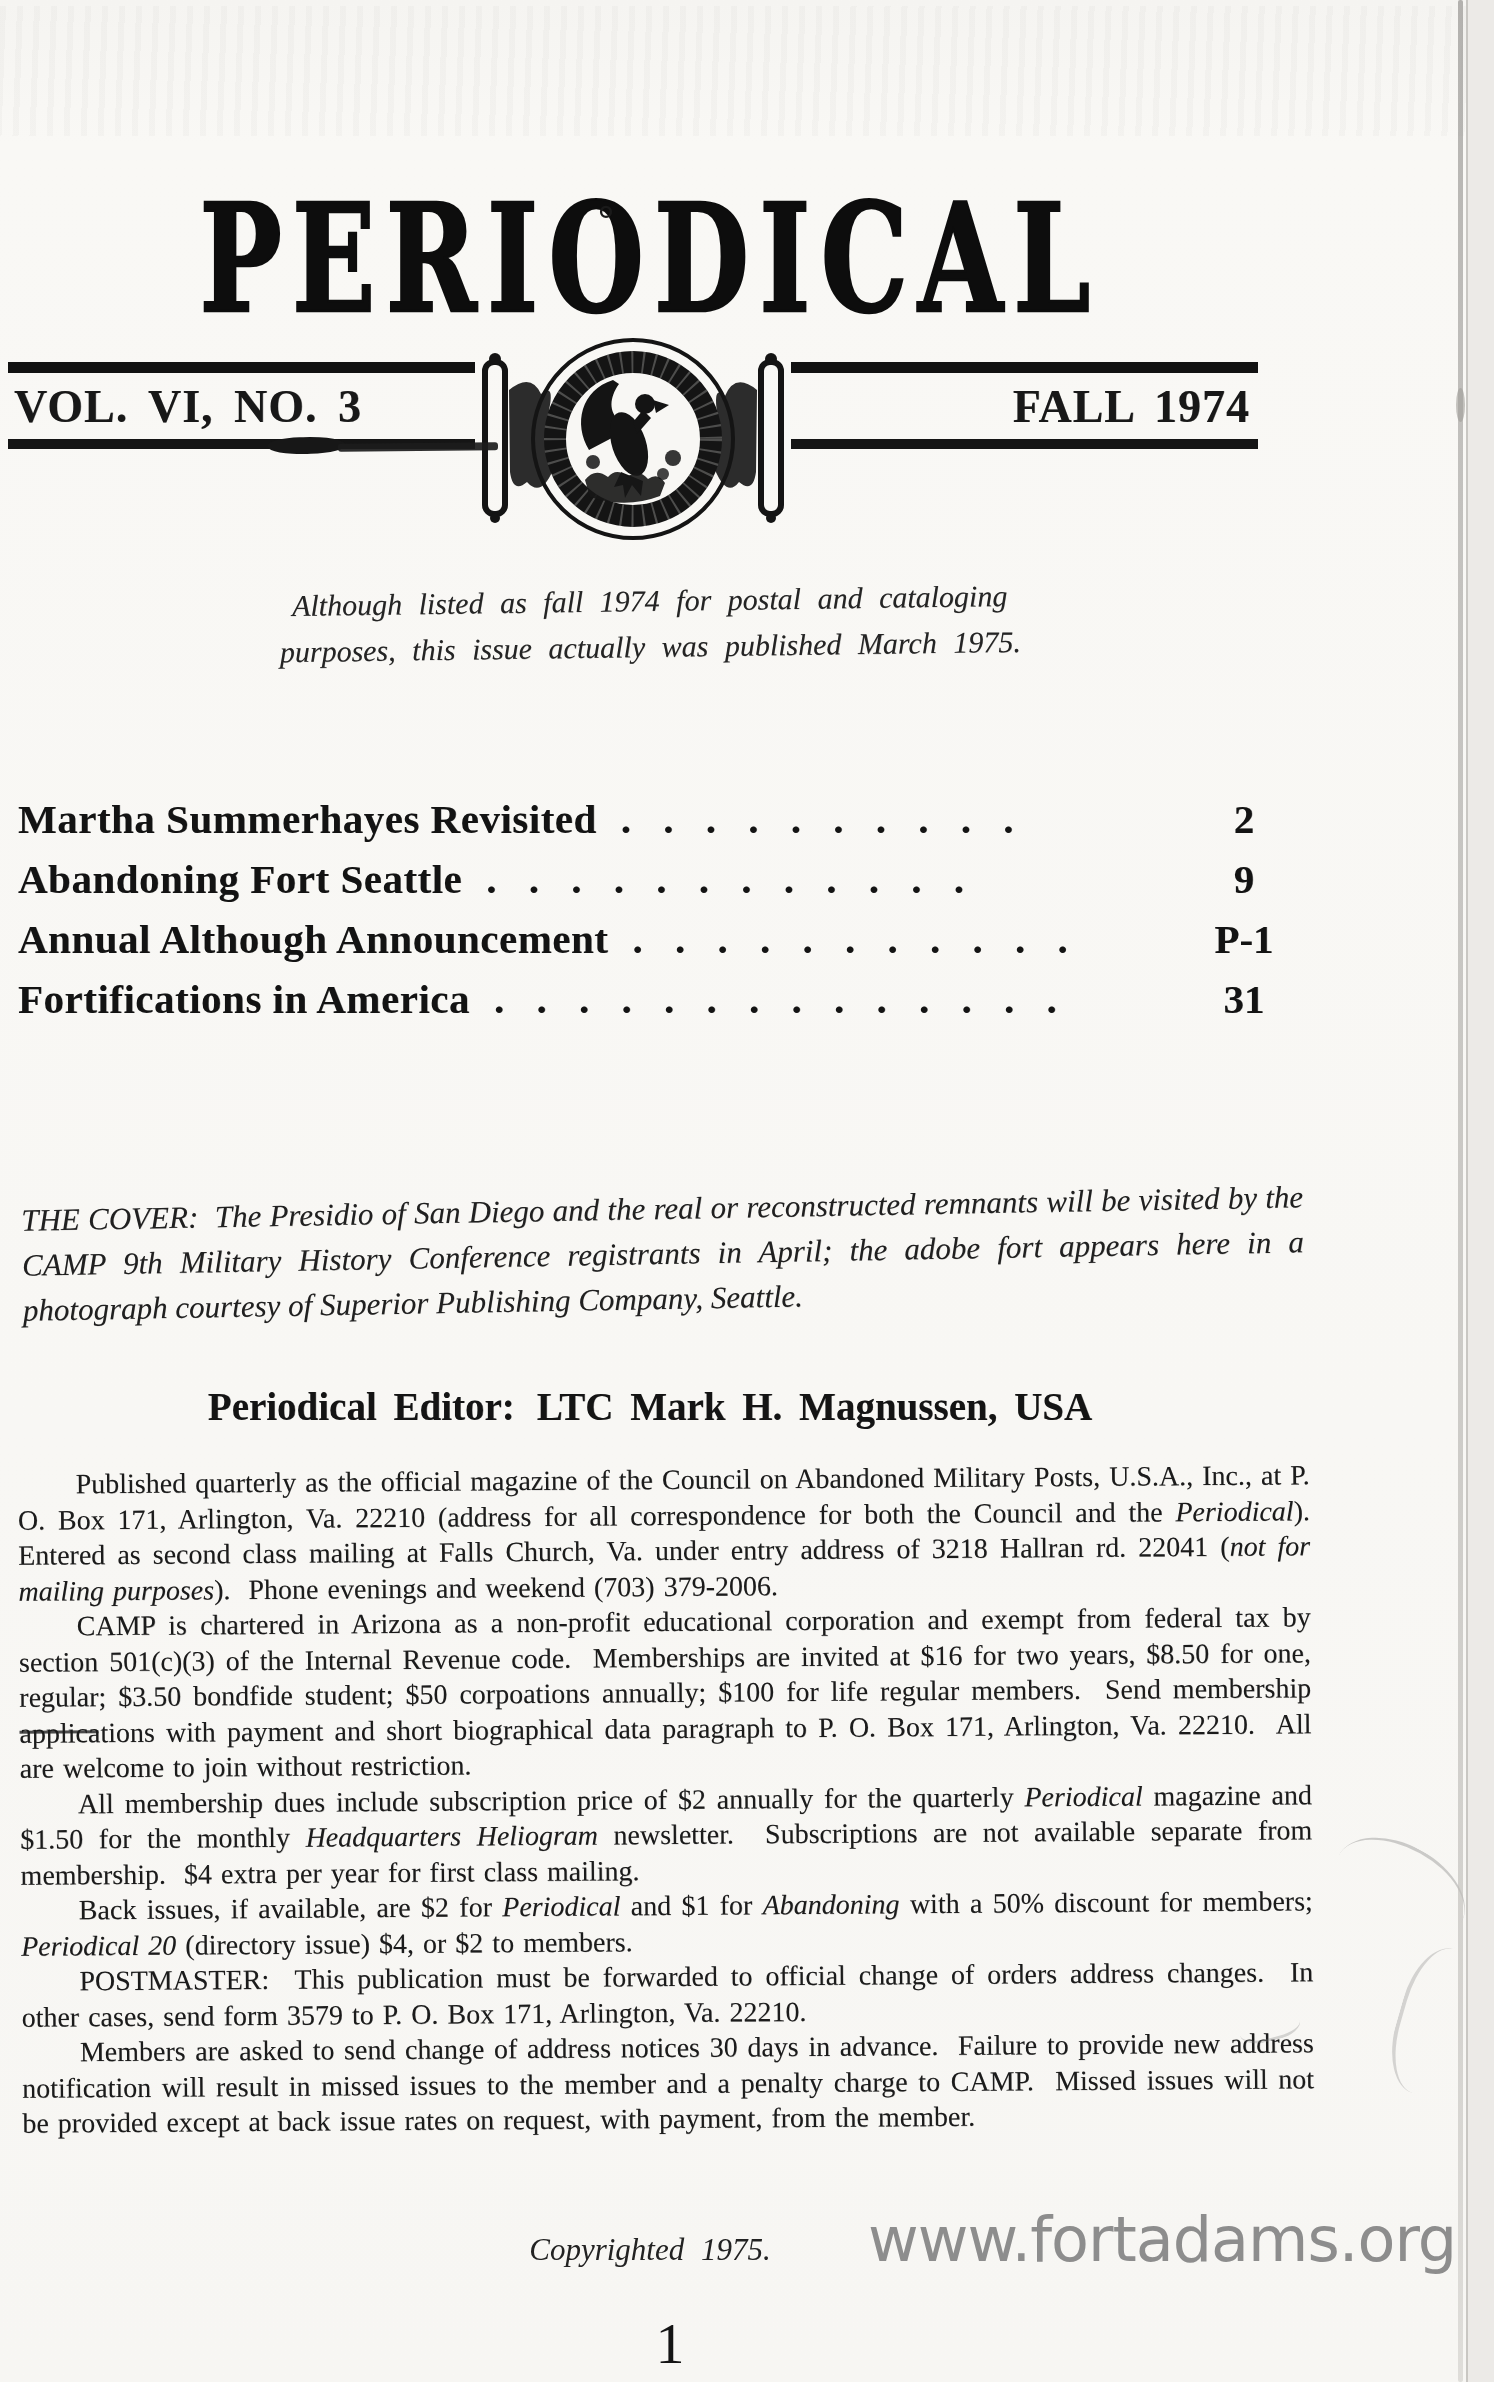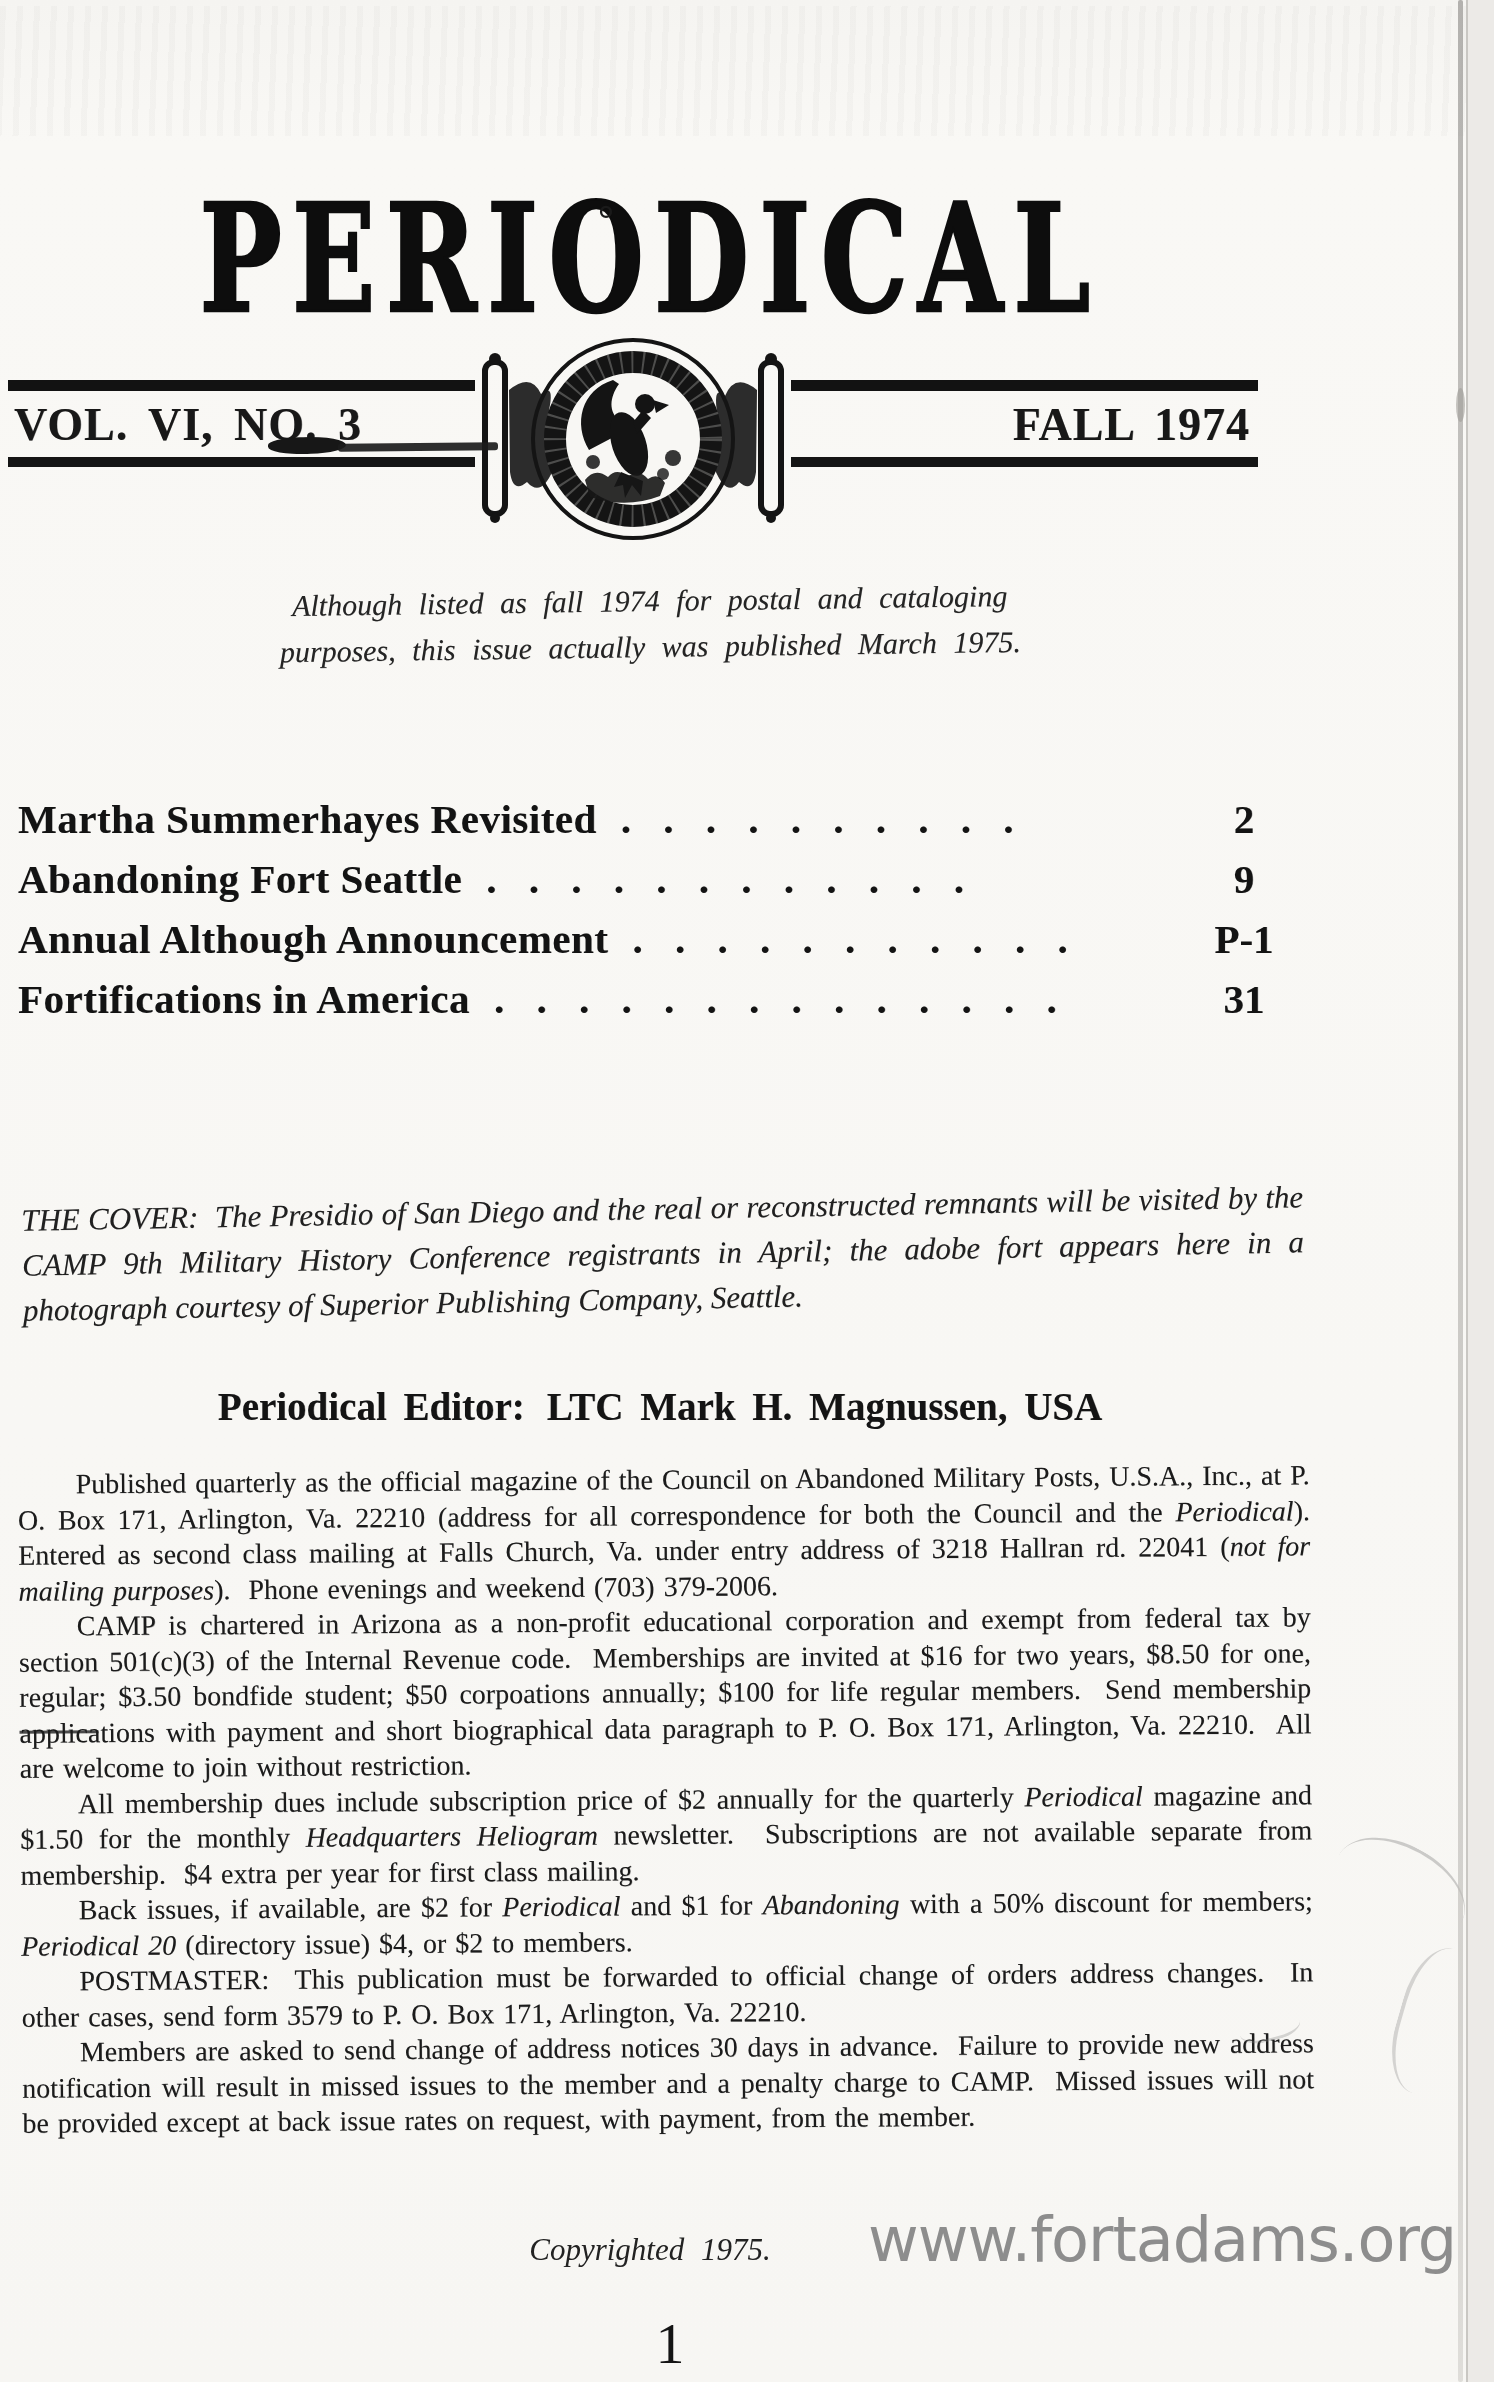--- a/index.html
+++ b/index.html
@@ -32,21 +32,21 @@
   }
   .stray-mark{
     position:absolute;left:598px;top:196px;
     font-size:40px;font-weight:bold;color:#1a1a1a;
   }
   .band{
     position:absolute;left:8px;top:332px;width:1250px;
     display:flex;align-items:flex-start;
   }
   .band-side{
-    flex:1;margin-top:48px;
+    flex:1;margin-top:30px;
     border-top:11px solid #121212;
     border-bottom:10px solid #151515;
     height:66px;
     display:flex;align-items:center;
   }
   .band-label{
     font-weight:bold;font-size:46px;letter-spacing:1px;
     word-spacing:8px;color:#181818;
     text-shadow:.4px .4px .5px rgba(25,25,25,.45);
   }
@@ -80,21 +80,21 @@
   .cover-note{
     position:absolute;left:22px;top:1186px;width:1282px;
     font-style:italic;font-size:31px;line-height:45px;
     text-align:justify;color:#202020;
     transform:rotate(-1.05deg);
     white-space:pre-wrap;
     text-shadow:.3px .3px .4px rgba(40,40,40,.3);
   }
   
   .editor-line{
-    position:absolute;left:40px;top:1384px;width:1240px;
+    position:absolute;left:30px;top:1384px;width:1240px;
     text-align:center;font-weight:bold;font-size:39px;
     word-spacing:7px;color:#141414;
     text-shadow:.4px .4px .5px rgba(25,25,25,.4);
   }
   .editor-line .gap{display:inline-block;width:22px;}
   
   .body-text{
     position:absolute;left:20px;top:1462px;width:1292px;
     font-size:28px;line-height:35.5px;
     text-align:justify;color:#1b1b1b;

